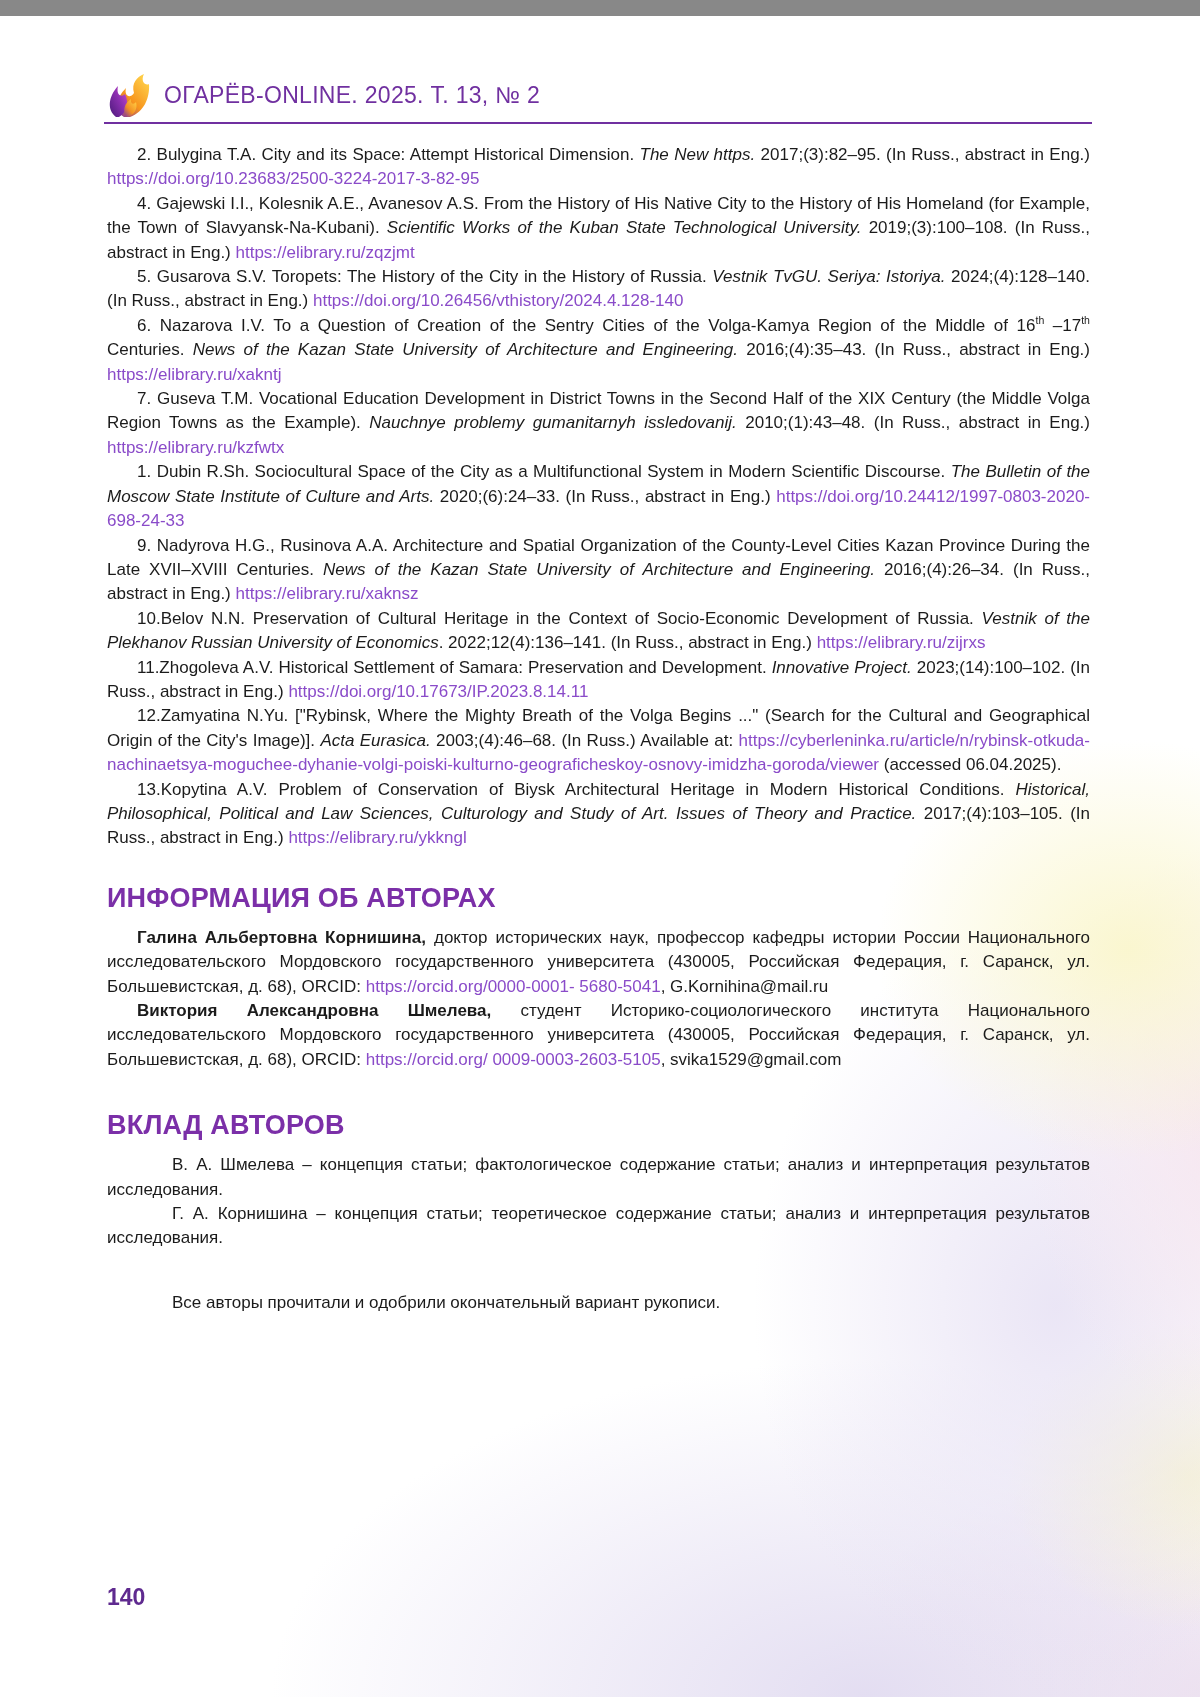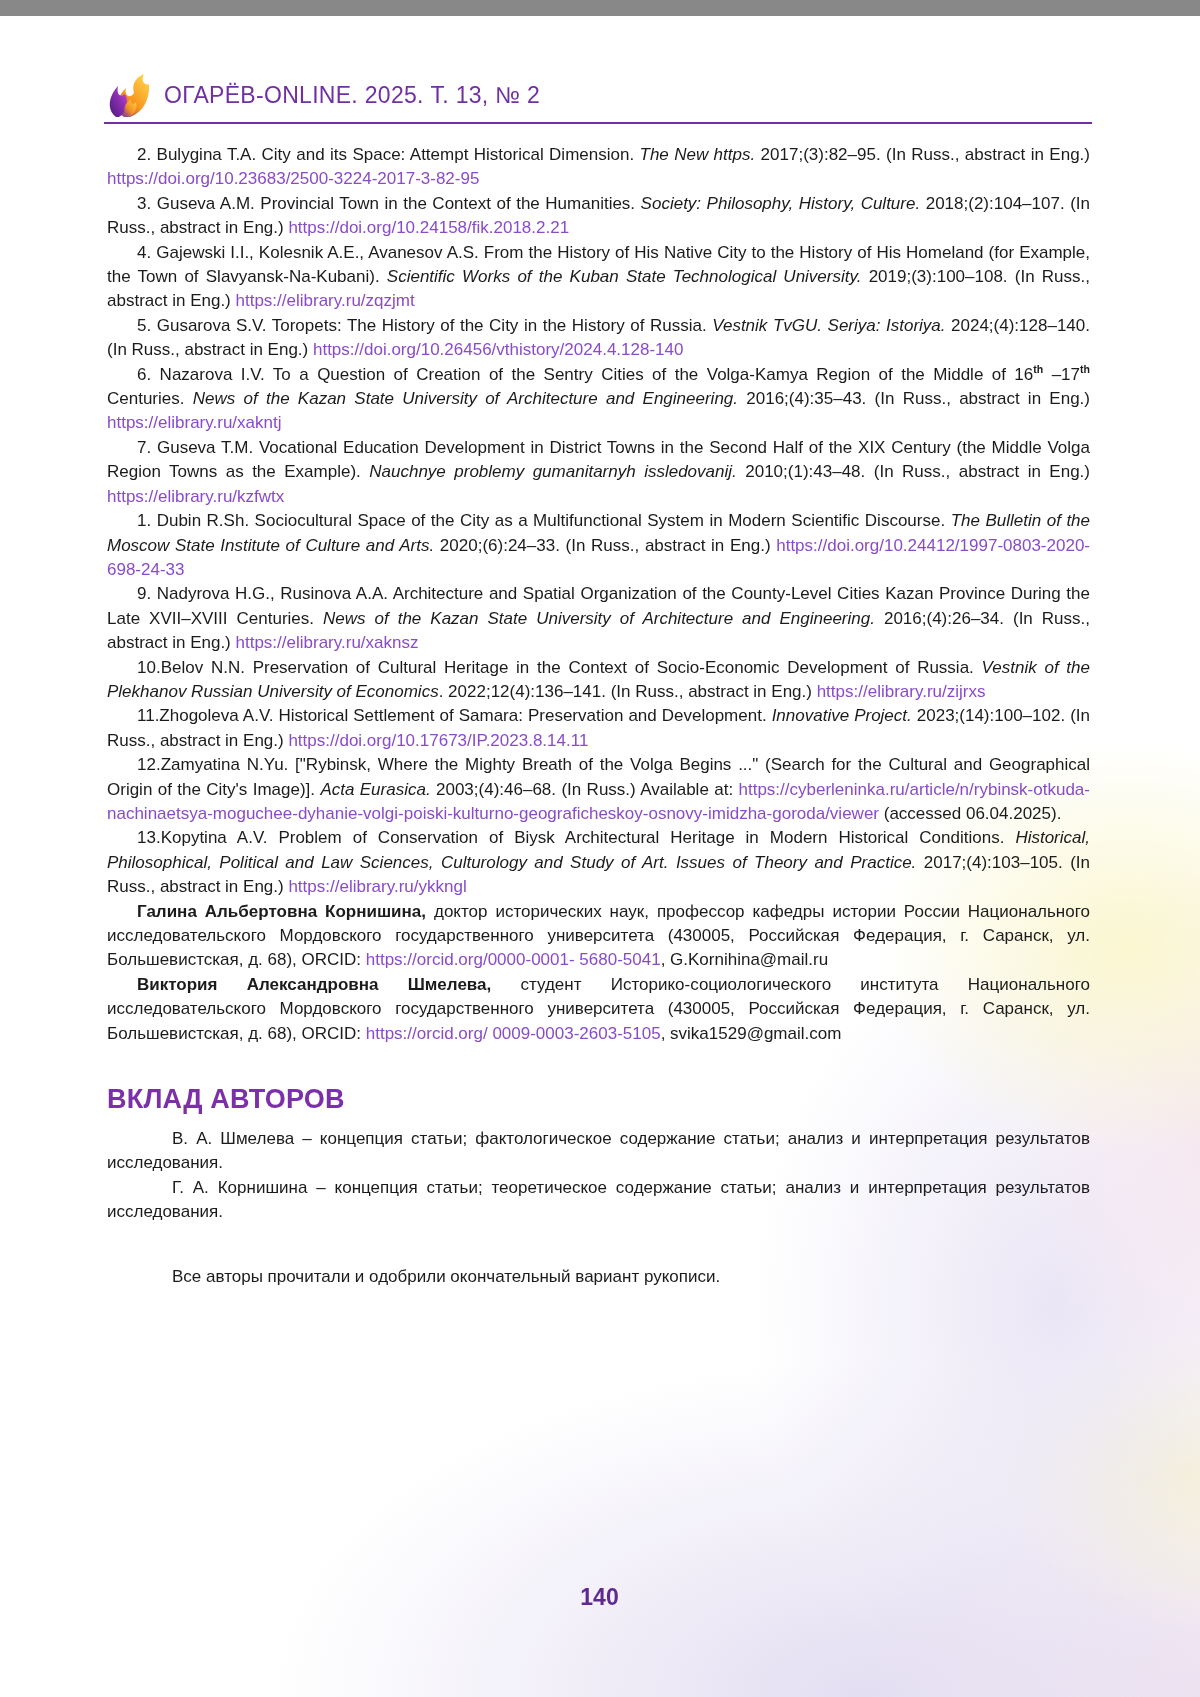--- a/index.html
+++ b/index.html
@@ -27,35 +27,35 @@
   .logo { flex:0 0 auto; display:block; }
   .hdr-title { font-size:23px; color:#7030a0; letter-spacing:0.3px; }
   .content { position:absolute; left:107px; width:983px; top:127px; }
   .ref, .author {
     margin:0; font-size:17px; line-height:24.4px;
     text-align:justify; text-indent:30px;
   }
   .it { font-style:italic; }
   .bd { font-weight:bold; }
   .lk { color:#8a4bc9; overflow-wrap:anywhere; }
-  sup { font-size:0.62em; line-height:0;font-weight:bold; }
+  sup { font-size:0.62em; line-height:0; }
   h2 {
     font-size:27px; font-weight:bold; color:#7b2fa8;
     margin:32px 0 12px 0; letter-spacing:0.2px;
   }
   h2.second { margin-top:38px; }
   .contrib {
     margin:0; font-size:17px; line-height:24.4px;
     text-align:justify; text-indent:65px;
   }
   .closing { margin:40px 0 0 0; font-size:17px; line-height:24.4px; text-indent:65px; }
   .dates   { margin:29px 0 0 0; font-size:15.5px; line-height:22px; text-indent:65px; }
   .ftr {
     position:absolute; left:107px; right:108px; top:1568px;
-    display:flex; justify-content:center; align-items:baseline;
+    display:flex; justify-content:flex-start; align-items:baseline;
   }
   .pagenum { font-size:23px; font-weight:bold; color:#5f2a8f; }
   .running { font-size:21px; color:#7030a0; }
 </style>
 </head>
 <body>
 
 <div class="page">
   <div class="bg-decor"></div>
 
@@ -76,33 +76,33 @@
       <path fill="url(#gflameR)" d="M20 45 C10 38 12 26 22 16 C20 24 26 27 30 21 C27 11 33 5 40 2 C36 10 42 14 45 12 C46 26 40 40 26 45 Z"></path>
       <path fill="url(#gflameL)" d="M12 45 C3 38 4 25 14 14 C12 23 17 26 21 22 C25 30 23 40 15 45 Z"></path>
       <path fill="url(#gflameR)" opacity="0.9" d="M22 45 C18 38 21 31 27 27 C26 32 30 33 32 30 C34 37 30 43 24 45 Z"></path>
     </svg>
     <span class="hdr-title">ОГАРЁВ-ONLINE. 2025. Т. 13, № 2</span>
   </header>
 
   <main class="content">
     <section>
       <p class="ref"><span>2. Bulygina T.A. City and its Space: Attempt Historical Dimension. </span><span class="it">The New https.</span><span> 2017;(3):82–95. (In Russ., abstract in Eng.) </span><span class="lk">https://doi.org/10.23683/2500-3224-2017-3-82-95</span></p>
-      <p class="ref"><span>3. Guseva A.M. Provincial Town in the Context of the Humanities. </span><span class="it">Society: Philosophy, History, Culture.</span><span> 2018;(2):104–107. (In Russ., abstract in Eng.) </span><span class="lk">https://doi.org/10.24158/fik.2018.2.21</span></p>
       <p class="ref"><span>4. Gajewski I.I., Kolesnik A.E., Avanesov A.S. From the History of His Native City to the History of His Homeland (for Example, the Town of Slavyansk-Na-Kubani). </span><span class="it">Scientific Works of the Kuban State Technological University.</span><span> 2019;(3):100–108. (In Russ., abstract in Eng.) </span><span class="lk">https://elibrary.ru/zqzjmt</span></p>
       <p class="ref"><span>5. Gusarova S.V. Toropets: The History of the City in the History of Russia. </span><span class="it">Vestnik TvGU. Seriya: Istoriya.</span><span> 2024;(4):128–140. (In Russ., abstract in Eng.) </span><span class="lk">https://doi.org/10.26456/vthistory/2024.4.128-140</span></p>
       <p class="ref"><span>6. Nazarova I.V. To a Question of Creation of the Sentry Cities of the Volga-Kamya Region of the Middle of 16</span><sup>th</sup><span> –17</span><sup>th</sup><span> Centuries. </span><span class="it">News of the Kazan State University of Architecture and Engineering.</span><span> 2016;(4):35–43. (In Russ., abstract in Eng.) </span><span class="lk">https://elibrary.ru/xakntj</span></p>
       <p class="ref"><span>7. Guseva T.M. Vocational Education Development in District Towns in the Second Half of the XIX Century (the Middle Volga Region Towns as the Example). </span><span class="it">Nauchnye problemy gumanitarnyh issledovanij.</span><span> 2010;(1):43–48. (In Russ., abstract in Eng.) </span><span class="lk">https://elibrary.ru/kzfwtx</span></p>
       <p class="ref"><span>1. Dubin R.Sh. Sociocultural Space of the City as a Multifunctional System in Modern Scientific Discourse. </span><span class="it">The Bulletin of the Moscow State Institute of Culture and Arts.</span><span> 2020;(6):24–33. (In Russ., abstract in Eng.) </span><span class="lk">https://doi.org/10.24412/1997-0803-2020-698-24-33</span></p>
       <p class="ref"><span>9. Nadyrova H.G., Rusinova A.A. Architecture and Spatial Organization of the County-Level Cities Kazan Province During the Late XVII–XVIII Centuries. </span><span class="it">News of the Kazan State University of Architecture and Engineering.</span><span> 2016;(4):26–34. (In Russ., abstract in Eng.) </span><span class="lk">https://elibrary.ru/xaknsz</span></p>
       <p class="ref"><span>10.Belov N.N. Preservation of Cultural Heritage in the Context of Socio-Economic Development of Russia. </span><span class="it">Vestnik of the Plekhanov Russian University of Economics</span><span>. 2022;12(4):136–141. (In Russ., abstract in Eng.) </span><span class="lk">https://elibrary.ru/zijrxs</span></p>
       <p class="ref"><span>11.Zhogoleva A.V. Historical Settlement of Samara: Preservation and Development. </span><span class="it">Innovative Project.</span><span> 2023;(14):100–102. (In Russ., abstract in Eng.) </span><span class="lk">https://doi.org/10.17673/IP.2023.8.14.11</span></p>
       <p class="ref"><span>12.Zamyatina N.Yu. ["Rybinsk, Where the Mighty Breath of the Volga Begins ..." (Search for the Cultural and Geographical Origin of the City's Image)]. </span><span class="it">Acta Eurasica.</span><span> 2003;(4):46–68. (In Russ.) Available at: </span><span class="lk">https://cyberleninka.ru/article/n/rybinsk-otkuda-nachinaetsya-moguchee-dyhanie-volgi-poiski-kulturno-geograficheskoy-osnovy-imidzha-goroda/viewer</span><span> (accessed 06.04.2025).</span></p>
       <p class="ref"><span>13.Kopytina A.V. Problem of Conservation of Biysk Architectural Heritage in Modern Historical Conditions. </span><span class="it">Historical, Philosophical, Political and Law Sciences, Culturology and Study of Art. Issues of Theory and Practice.</span><span> 2017;(4):103–105. (In Russ., abstract in Eng.) </span><span class="lk">https://elibrary.ru/ykkngl</span></p>
     </section>
 
+    <h2>ИНФОРМАЦИЯ ОБ АВТОРАХ</h2>
     <section>
       <p class="author"><span class="bd">Галина Альбертовна Корнишина,</span><span> доктор исторических наук, профессор кафедры истории России Национального исследовательского Мордовского государственного университета (430005, Российская Федерация, г. Саранск, ул. Большевистская, д. 68), ORCID: </span><span class="lk">https://orcid.org/0000-0001- 5680-5041</span><span>, G.Kornihina@mail.ru</span></p>
       <p class="author"><span class="bd">Виктория Александровна Шмелева,</span><span> студент Историко-социологического института Национального исследовательского Мордовского государственного университета (430005, Российская Федерация, г. Саранск, ул. Большевистская, д. 68), ORCID: </span><span class="lk">https://orcid.org/ 0009-0003-2603-5105</span><span>, svika1529@gmail.com</span></p>
     </section>
 
     <h2 class="second">ВКЛАД АВТОРОВ</h2>
     <section>
       <p class="contrib">В. А. Шмелева – концепция статьи; фактологическое содержание статьи; анализ и интерпретация результатов исследования.</p>
       <p class="contrib">Г. А. Корнишина – концепция статьи; теоретическое содержание статьи; анализ и интерпретация результатов исследования.</p>
       <p class="closing">Все авторы прочитали и одобрили окончательный вариант рукописи.</p>

